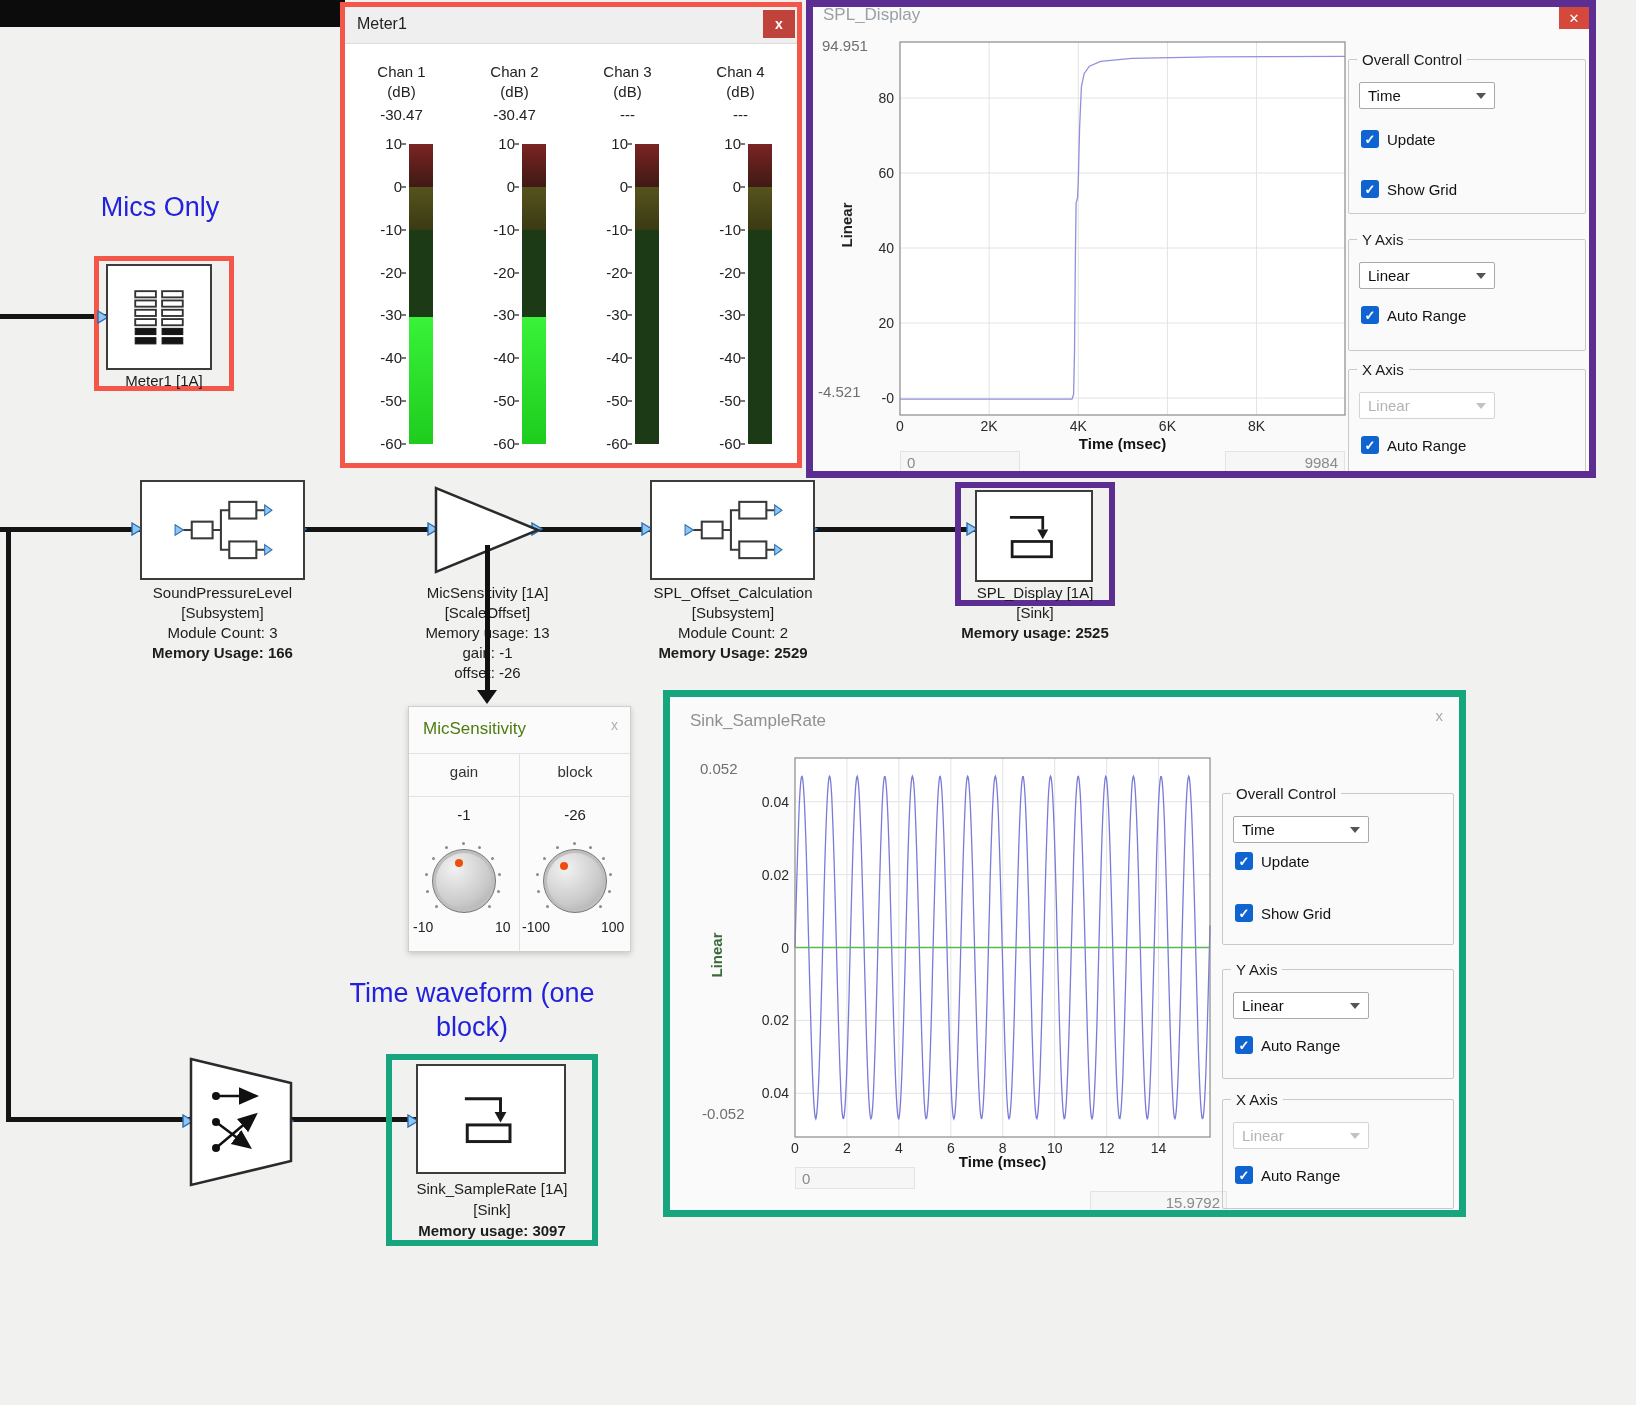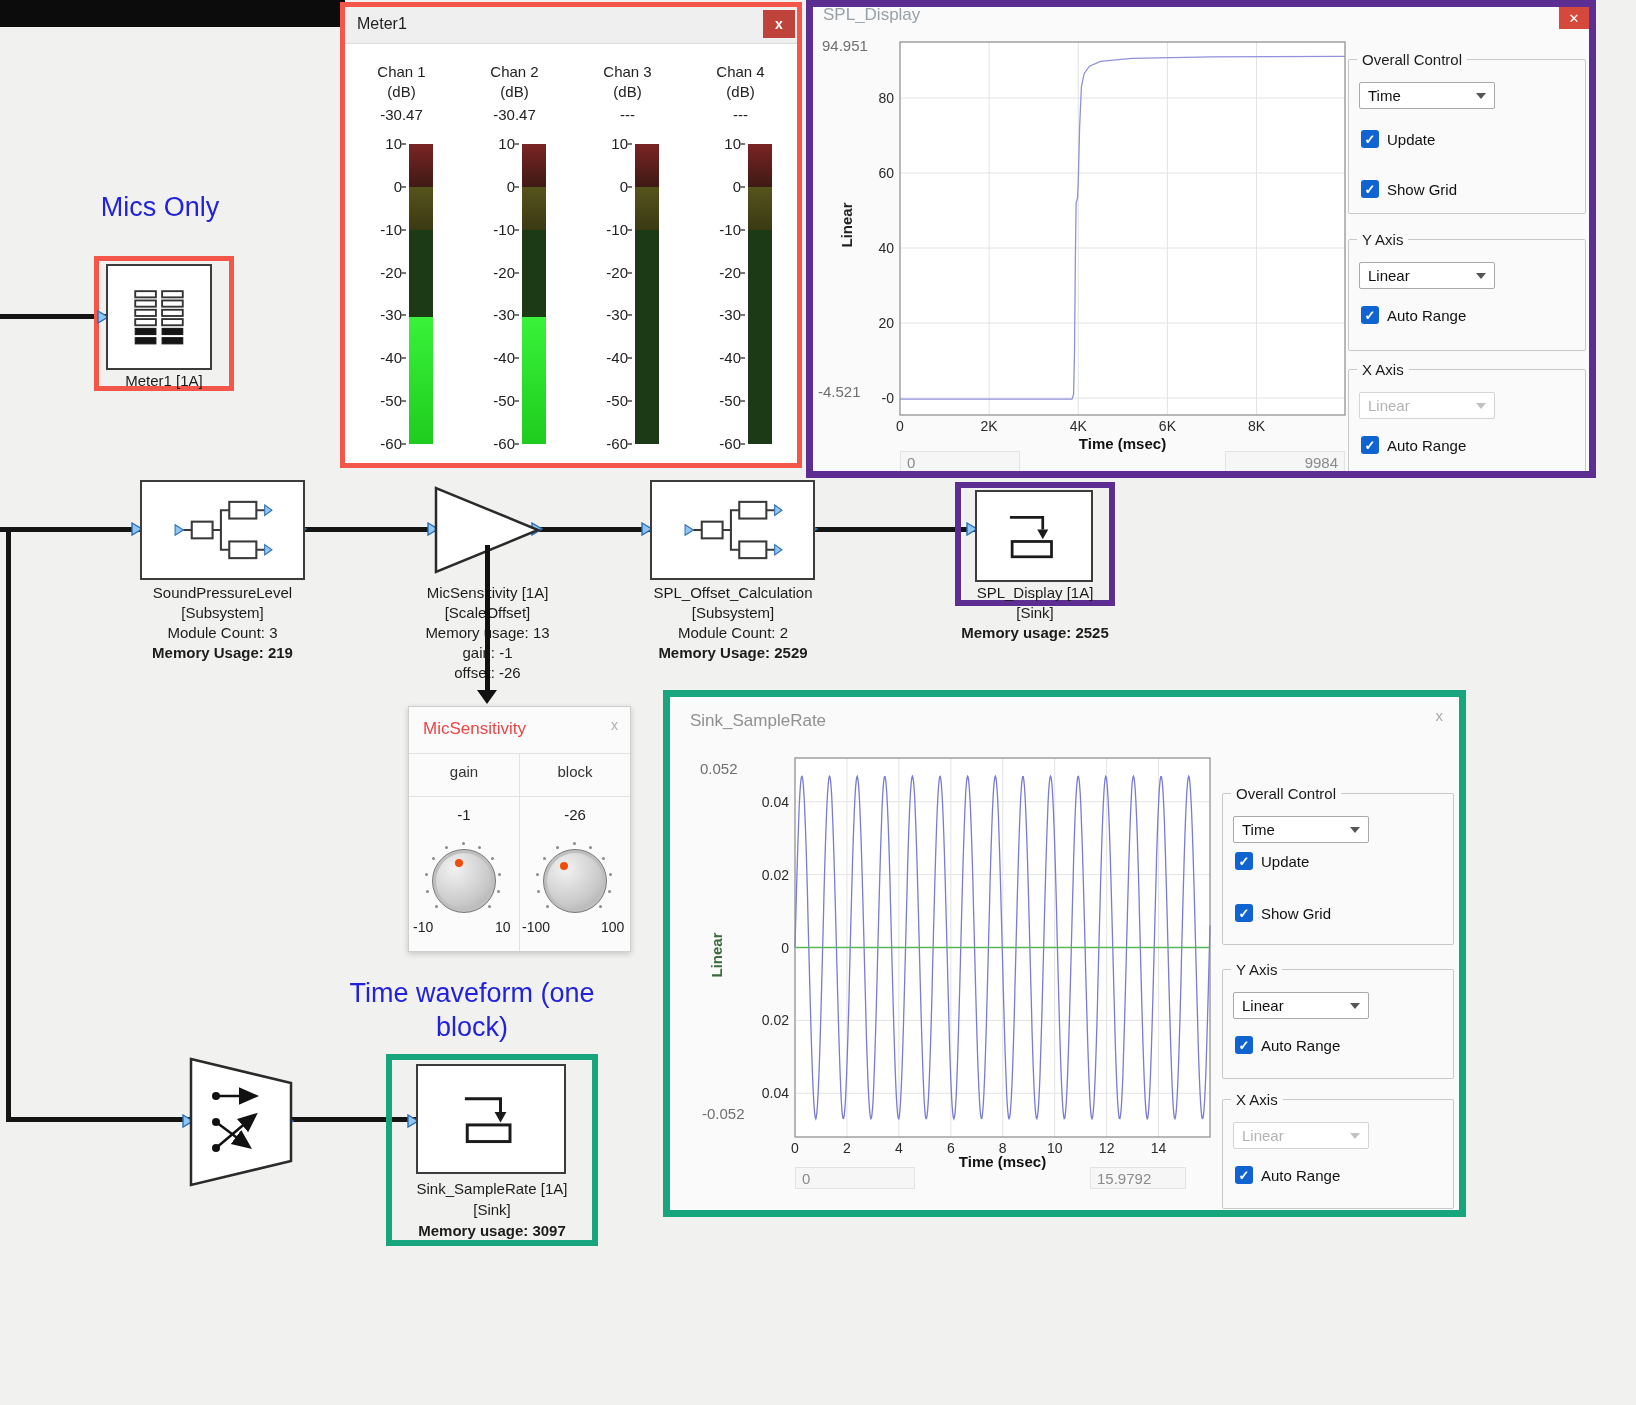--- a/index.html
+++ b/index.html
@@ -69,21 +69,21 @@
   #spl-window{left:806px;top:0;width:790px;height:478px;border:7px solid #5c2e91;overflow:hidden;}
   #sink-window{left:663px;top:690px;width:803px;height:527px;border:7px solid #16a57d;overflow:hidden;}
   .w-title-cut{position:absolute;left:10px;top:-2px;font-size:17px;color:#98a0a6;height:18px;overflow:hidden;}
   .w-close-red{position:absolute;right:0;top:0;width:30px;height:22px;background:#d4493c;color:#fff;
                display:flex;align-items:center;justify-content:center;font-size:13px;}
   .sink-title{position:absolute;left:20px;top:14px;font-size:17px;color:#909090;}
   .w-close-gray{position:absolute;right:16px;top:10px;font-size:15px;color:#aaa;}
   
   #mic-window{left:408px;top:706px;width:223px;height:246px;background:#fbfbfb;border:1px solid #cfcfcf;
               box-shadow:0 2px 6px rgba(0,0,0,.18);}
-  .mw-title{position:absolute;left:14px;top:12px;font-size:17px;color:#ef4444;}
+  .mw-title{position:absolute;left:14px;top:12px;font-size:17px;color:#4d7c0f;}
   .mw-close{position:absolute;right:12px;top:10px;font-size:14px;color:#b0b0b0;}
   .mw-line-h{position:absolute;left:0;width:221px;height:1px;background:#e2e2e2;}
   .mw-line-v{position:absolute;left:110px;top:46px;width:1px;height:198px;background:#e2e2e2;}
   .mw-param{position:absolute;width:110px;text-align:center;font-size:15px;color:#333;top:56px;}
   .mw-value{position:absolute;width:110px;text-align:center;font-size:15px;color:#222;top:99px;}
   .knob-wrap{position:absolute;width:82px;height:82px;top:132px;}
   .knob{position:absolute;left:10px;top:10px;width:62px;height:62px;border-radius:50%;
         background:radial-gradient(circle at 35% 30%, #f2f2f2, #c9c9c9 60%, #9d9d9d);
         border:1px solid #777;box-shadow:inset 0 0 0 3px #bfbfbf;}
   .knob-tick{position:absolute;width:3px;height:3px;border-radius:50%;background:#8a8a8a;}
@@ -179,21 +179,21 @@
         <rect class="bx" x="54" y="42" width="26" height="16"></rect>
       <path class="ln" d="M80,12 H88 M80,50 H88"></path>
       <polygon class="pa" points="88,7 95,12 88,17"></polygon>
         <polygon class="pa" points="88,45 95,50 88,55"></polygon>
     </svg>
   </div>
   <div class="cap" style="left:120px;top:583px;width:205px">
     <div>SoundPressureLevel</div>
     <div>[Subsystem]</div>
     <div>Module Count: 3</div>
-    <div class="b">Memory Usage: 219</div>
+    <div class="b">Memory Usage: 166</div>
   </div>
 
   <svg class="blocksvg" style="left:433px;top:485px" width="110" height="90" viewBox="0 0 110 90">
     <polygon points="3,3 3,87 105,45" fill="#fff" stroke="#2a2a2a" stroke-width="2.5"></polygon>
   </svg>
   <div class="cap" style="left:385px;top:583px;width:205px">
     <div>MicSensitivity [1A]</div>
     <div>[ScaleOffset]</div>
     <div>Memory usage: 13</div>
     <div>gain: -1</div>
@@ -555,21 +555,21 @@
         <text x="364.65515169720635" y="407" text-anchor="middle" class="tick">12</text>
         <text x="416.5976769800741" y="407" text-anchor="middle" class="tick">14</text>
         <text x="47" y="60.73076923076922" text-anchor="end" class="tick">0.04</text>
         <text x="47" y="133.61538461538464" text-anchor="end" class="tick">0.02</text>
         <text x="47" y="206.5" text-anchor="end" class="tick">0</text>
         <text x="47" y="279.38461538461536" text-anchor="end" class="tick">0.02</text>
         <text x="47" y="352.2692307692308" text-anchor="end" class="tick">0.04</text>
       </svg>
     <div class="xlab" style="left:125px;top:456px;width:415px">Time (msec)</div>
     <div class="ro-box" style="left:125px;top:470px;width:120px;text-align:left">0</div>
-    <div class="ro-box" style="left:420px;top:470px;width:96px;">15.9792</div>
+    <div class="ro-box" style="left:420px;top:494px;width:137px;text-align:right">15.9792</div>
 
     <div class="fieldset" style="left:552px;top:96px;width:232px;height:152px">
       <div class="fs-label">Overall Control</div>
       <div class="dropdown" style="left:10px;top:22px;width:136px">
         <span>Time</span>
         <span class="chev"></span>
       </div>
       <div class="check" style="left:12px;top:58px">
         <span class="cb">✓</span>
         <span>Update</span>

